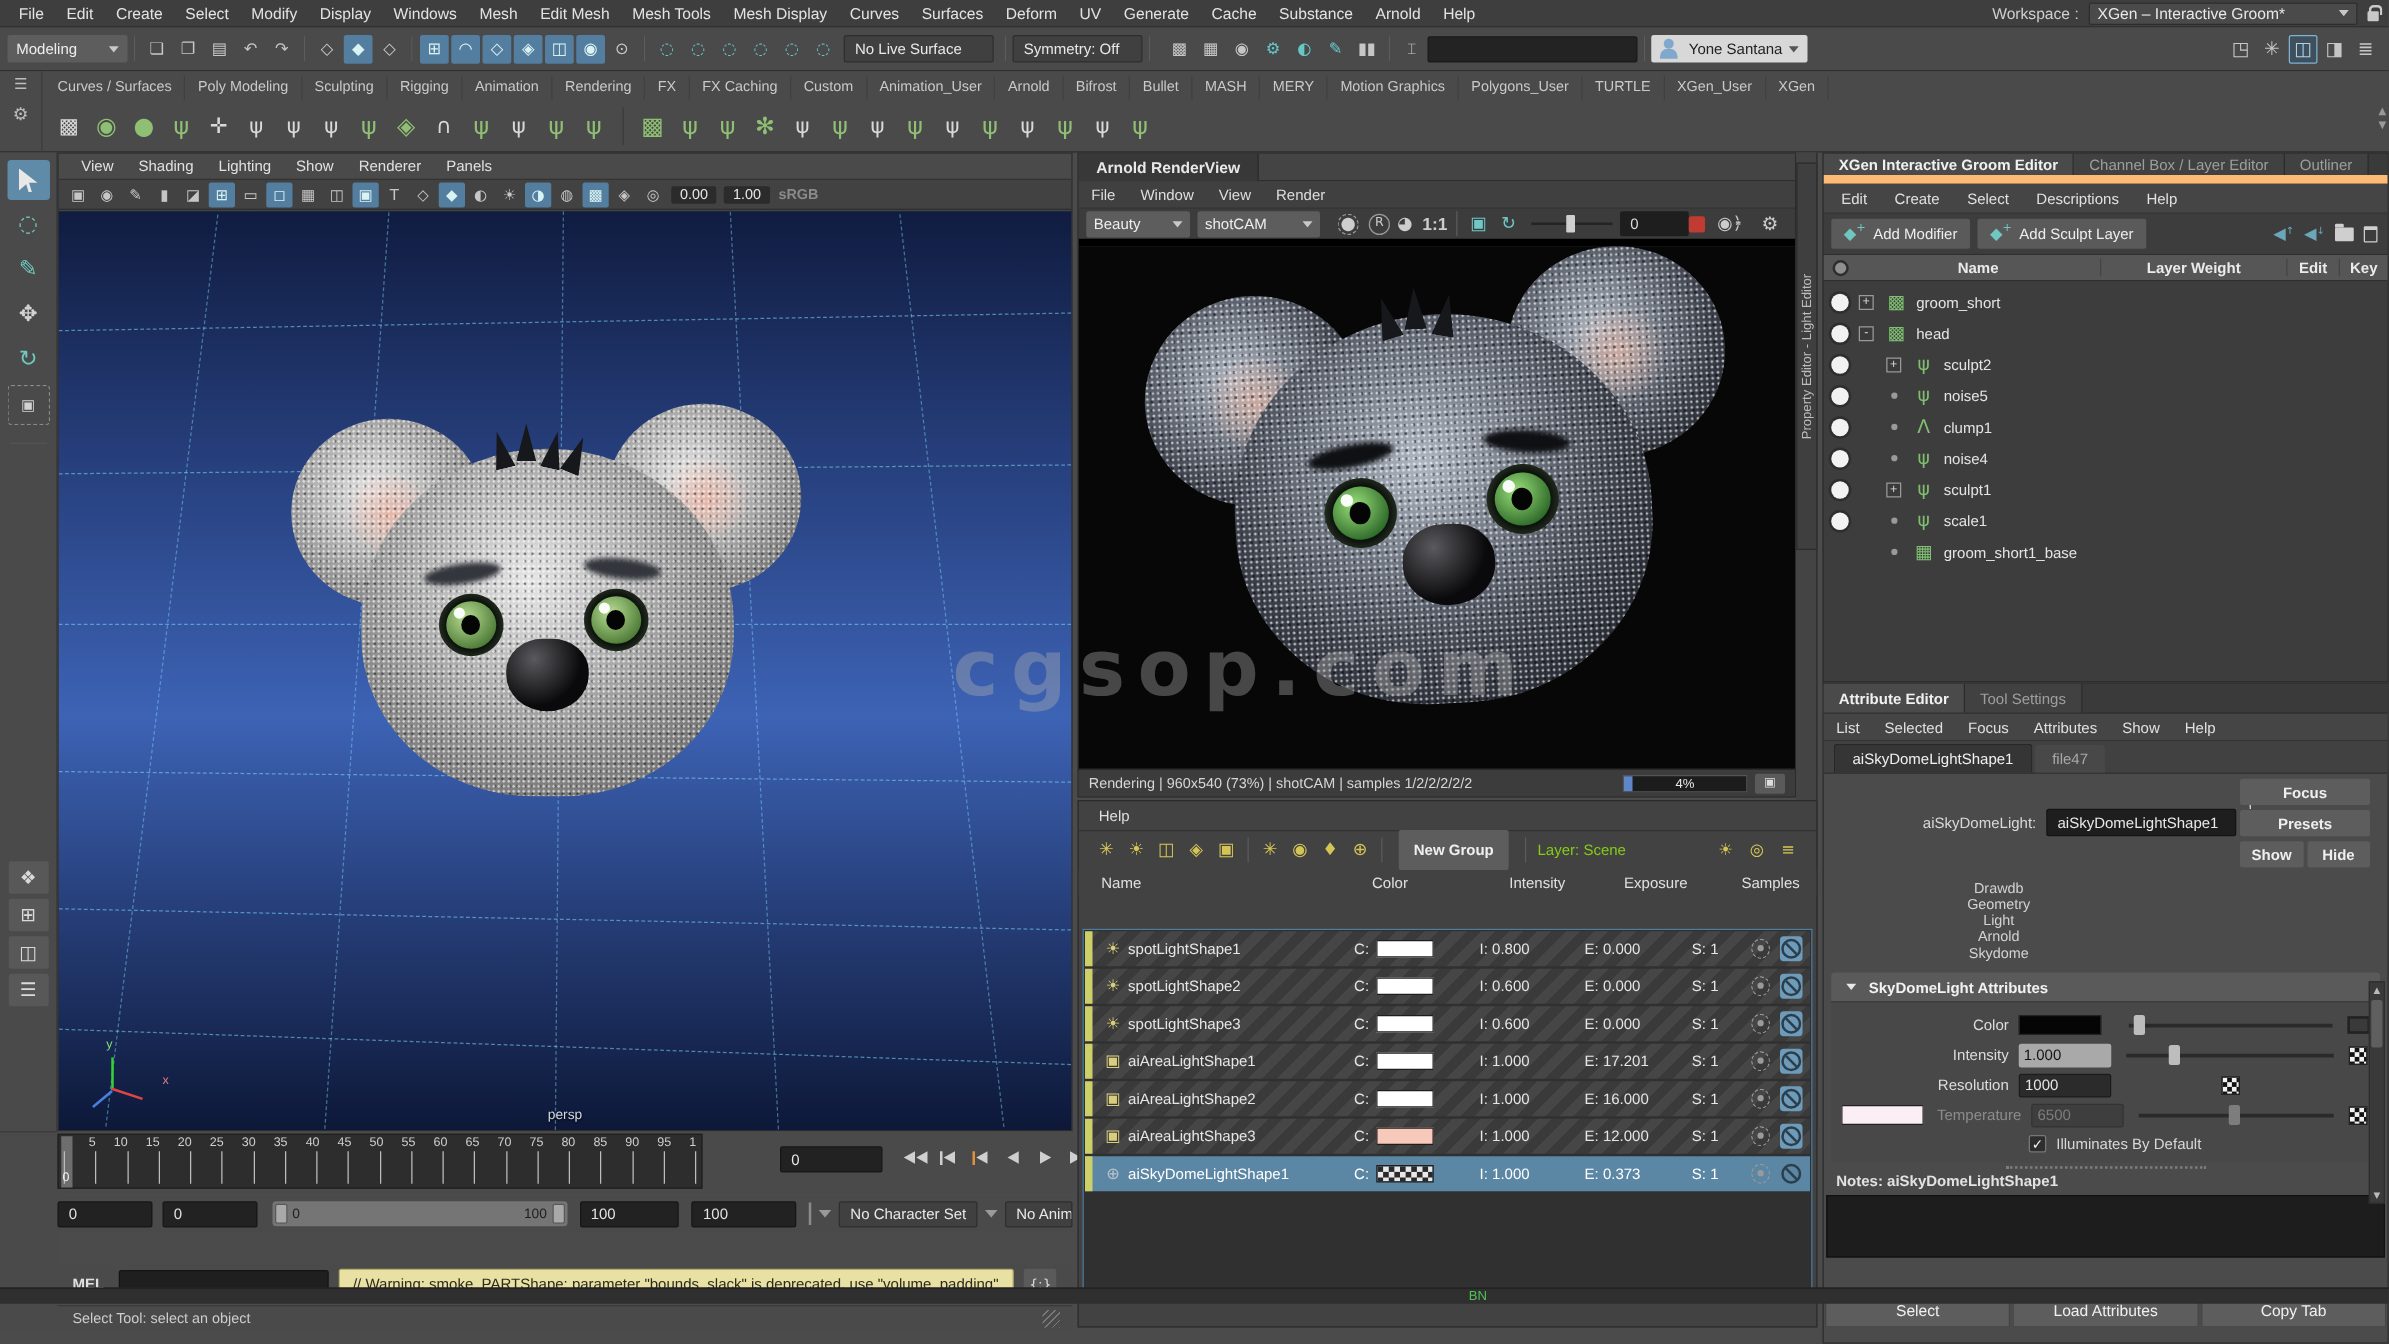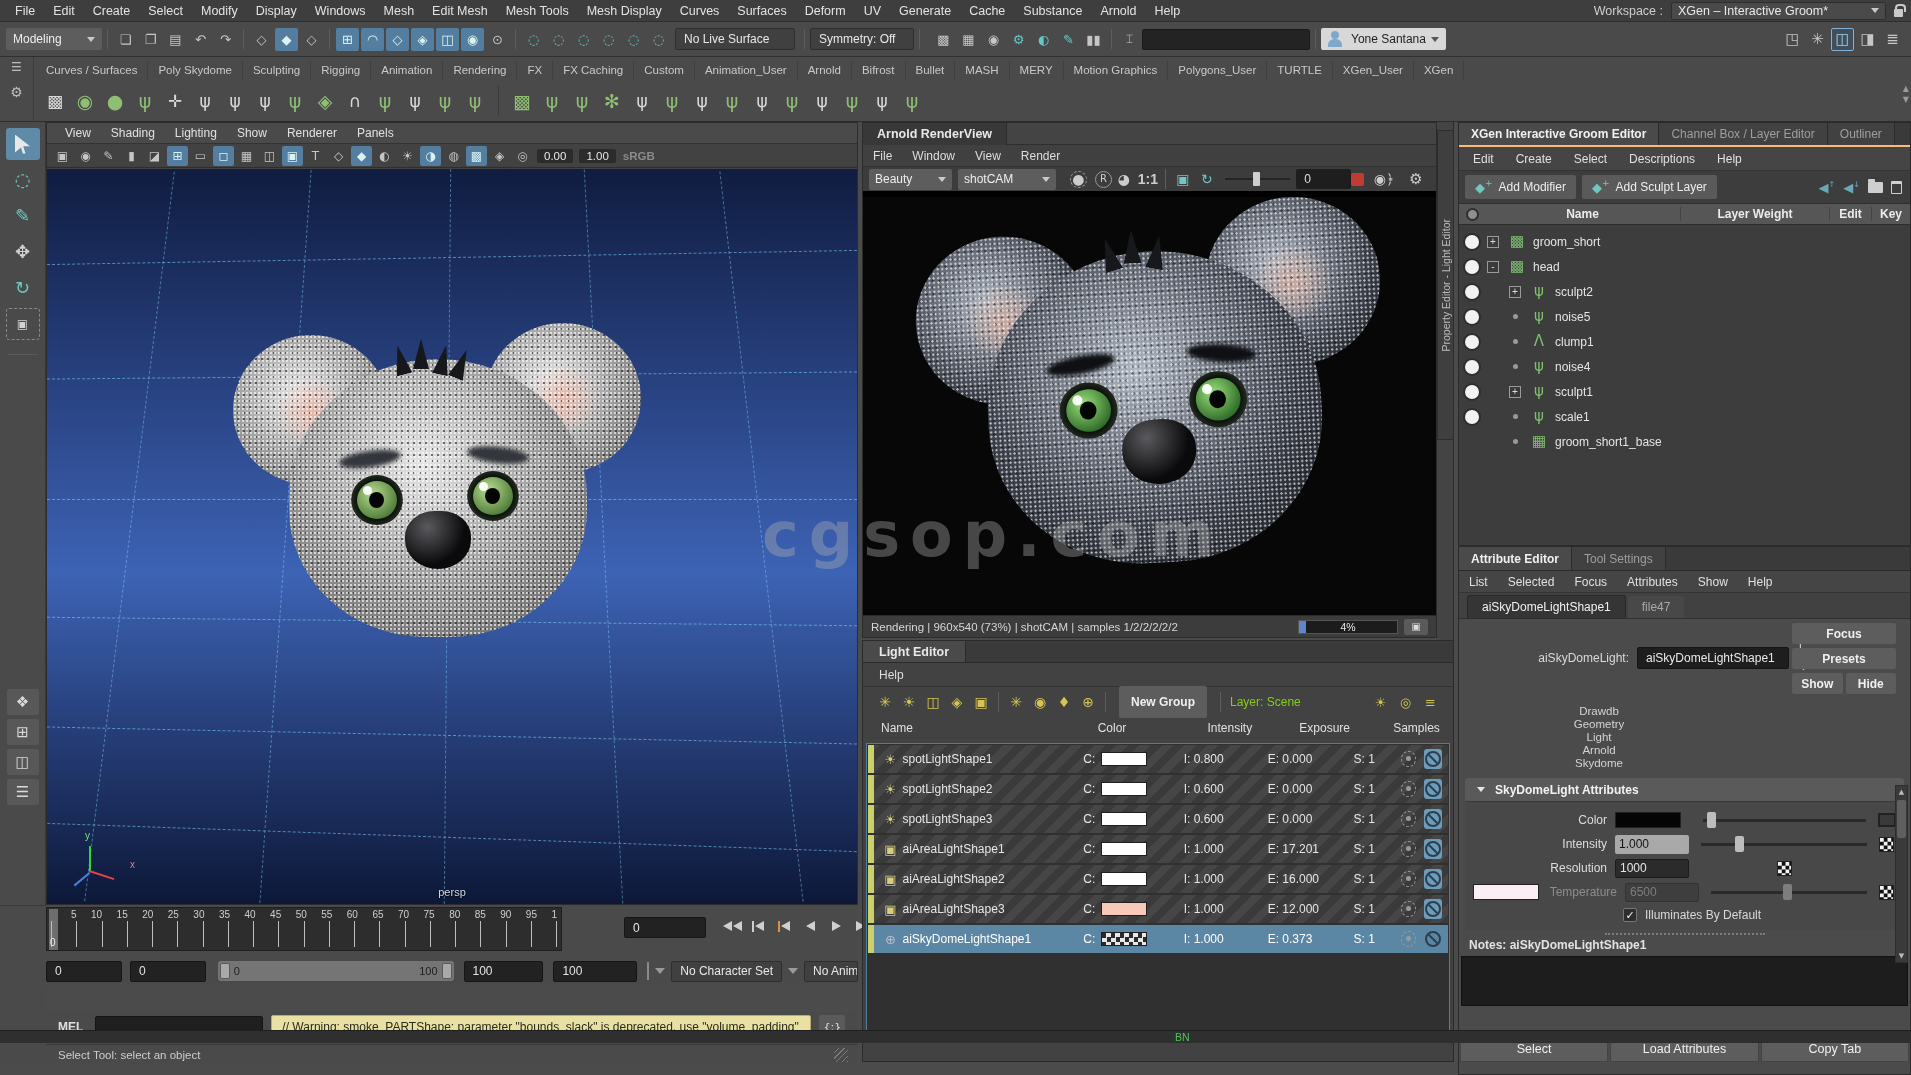--- a/index.html
+++ b/index.html
@@ -165,21 +165,21 @@
   .ci{width:92px}.ce{width:94px}.cs{width:52px}
   .le-solo{width:16px;height:16px;border:1.5px dashed #9a9a9a;border-radius:50%;position:relative;margin-right:8px}
   .le-solo:after{content:"";position:absolute;left:4px;top:4px;width:5px;height:5px;border-radius:50%;background:#9a9a9a}
   .le-mute{width:20px;height:20px;background:#6d9cbb;border-radius:3px;display:flex;align-items:center;justify-content:center;margin-right:6px;position:relative}
   .le-mute:before{content:"";width:12px;height:12px;border:2px solid #2c3e4c;border-radius:50%}
   .le-mute:after{content:"";position:absolute;width:12px;height:2px;background:#2c3e4c;transform:rotate(45deg)}
   .le-row.selected .le-mute{background:transparent}
   .hdr-name{width:235px;padding-left:18px}.hdr-c{width:110px}.hdr-i{width:92px}.hdr-e{width:94px}.hdr-s{width:60px}
   
   .xgen{top:122px;left:1458px;width:453px;height:424px;background:#3d3d3d;border:1px solid #2b2b2b}
-  .xg-tabs{height:24px;display:flex;background:#3a3a3a;border-bottom:2px solid #fdba74}
+  .xg-tabs{height:24px;display:flex;background:#3a3a3a;border-bottom:7px solid #fdba74}
   .xg-tab{padding:0 12px;display:flex;align-items:center;font-size:12px;color:#9e9e9e;background:#414141;border-right:1px solid #2b2b2b;white-space:nowrap}
   .xg-tab.active{color:#f0f0f0;font-weight:bold;background:#4a4a4a}
   .xg-menus{height:24px;display:flex;align-items:center;padding-left:14px;gap:0;color:#e0e0e0;border-bottom:1px solid #333;background:#454545}
   .xg-menus .mi{padding-right:22px}
   .xg-btnrow{height:32px;display:flex;align-items:center;padding-left:6px;background:#3d3d3d}
   .xg-btn{background:#5a5a5a;border-radius:2px;height:24px;display:flex;align-items:center;gap:6px;padding:0 10px;color:#ededed;margin-right:6px}
   .xg-btn .dia{color:#6fc7c0;font-size:13px}
   .xg-btn .plus{color:#6fc7c0;font-size:9px;margin-left:-6px;margin-top:-8px}
   .xg-tools{margin-left:auto;display:flex;align-items:center;gap:8px;margin-right:8px}
   .xg-arrow{color:#6aa7b8;font-size:13px;display:flex;align-items:flex-start}
@@ -366,21 +366,21 @@
 </div>
 
 <div class="p shelf" data-name="shelf">
   <div class="shelf-left">
     <span class="g" data-name="shelf-menu-icon">☰</span>
     <span class="g" data-name="shelf-gear-icon" style="font-size:14px">⚙</span>
   </div>
   <div class="shelf-tabs">
 
   <span class="st" data-name="shelf-tab">Curves / Surfaces</span>
-      <span class="st" data-name="shelf-tab">Poly Skydome</span>
+      <span class="st" data-name="shelf-tab">Poly Modeling</span>
       <span class="st" data-name="shelf-tab">Sculpting</span>
       <span class="st" data-name="shelf-tab">Rigging</span>
       <span class="st" data-name="shelf-tab">Animation</span>
       <span class="st" data-name="shelf-tab">Rendering</span>
       <span class="st" data-name="shelf-tab">FX</span>
       <span class="st" data-name="shelf-tab">FX Caching</span>
       <span class="st" data-name="shelf-tab">Custom</span>
       <span class="st" data-name="shelf-tab">Animation_User</span>
       <span class="st" data-name="shelf-tab">Arnold</span>
       <span class="st" data-name="shelf-tab">Bifrost</span>
@@ -749,23 +749,20 @@
     <span class="rv-cam g" data-name="save-image-icon">▣</span>
   </div>
 </div>
 
 <div class="p midfill" data-name="panel-divider"></div>
 <div class="p vtab" data-name="property-editor-vertical-tab">
   <span>Property Editor - Light Editor</span>
 </div>
 
 <div class="p lighteditor" data-name="light-editor-panel">
-  <div class="le-tabrow">
-      <span class="le-tab" data-name="light-editor-tab">Light Editor</span>
-    </div>
   <div class="le-menu">
       <span data-name="light-editor-help-menu">Help</span>
     </div>
   <div class="le-toolbar">
     <span class="row">
 
     <span class="le-lico g" data-name="directional-light-icon">✳</span>
         <span class="le-lico g" data-name="spot-light-icon">☀</span>
         <span class="le-lico g" data-name="area-light-icon">◫</span>
         <span class="le-lico g" data-name="volume-light-icon">◈</span>

